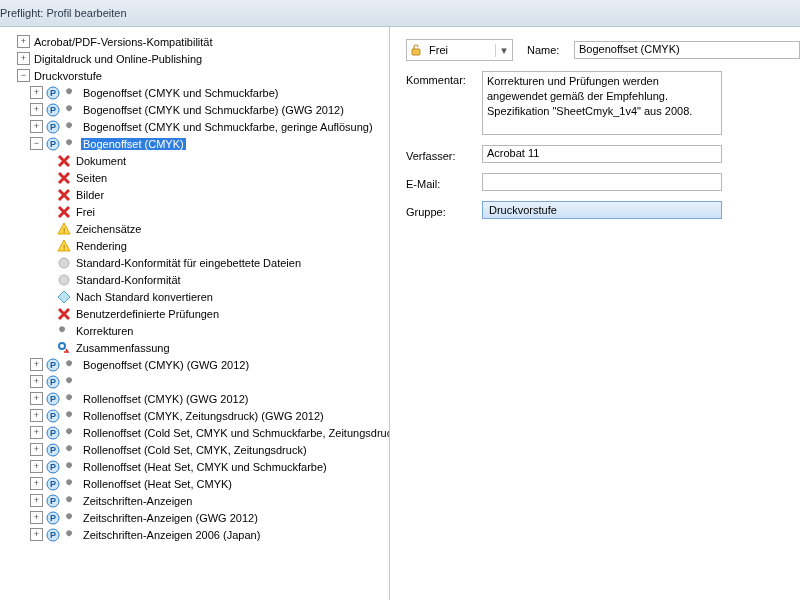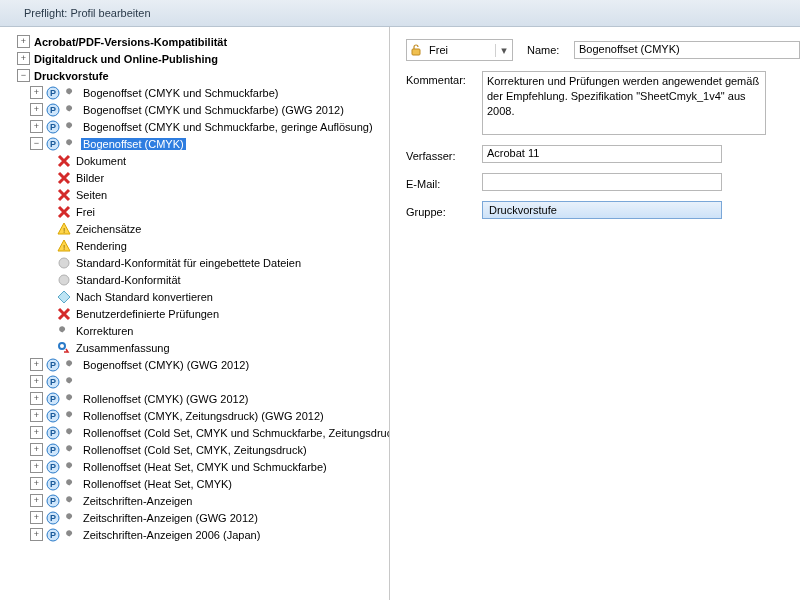--- a/index.html
+++ b/index.html
@@ -1,35 +1,35 @@
 <!DOCTYPE html>
 <html><head>
 <meta charset="utf-8">
 <style>
 html,body{margin:0;padding:0;font-family:"Segoe UI",Tahoma,sans-serif;font-size:11px;color:#000;background:#fff;width:800px;height:600px;overflow:hidden}
-.titlebar{height:26px;background:linear-gradient(#e8eef4,#d6e1ec);border-bottom:1px solid #b8c4d0;display:flex;align-items:center;padding:0 24px;color:#2a3a4a}
+.titlebar{height:26px;background:linear-gradient(#e8eef4,#d6e1ec);border-bottom:1px solid #b8c4d0;display:flex;align-items:center;padding:0 0;color:#2a3a4a}
 .main{display:flex;height:574px}
 .left{width:390px;border-right:1px solid #c8c8c8;overflow:auto;padding:6px 0 6px 4px;box-sizing:border-box}
 .right{flex:1;padding:12px 0 0 16px;box-sizing:border-box;overflow:hidden}
 .row{display:flex;align-items:center;height:17px;white-space:nowrap}
 .tw{width:11px;height:11px;border:1px solid #8f8f8f;background:#fff;display:inline-flex;align-items:center;justify-content:center;font-size:9px;line-height:1;margin-right:2px;color:#555;flex:0 0 auto}
 .sp{display:inline-block;width:13px;flex:0 0 auto}
 .ico{width:16px;height:16px;display:inline-flex;align-items:center;justify-content:center;margin-right:2px;flex:0 0 auto}
 .lbl{padding:0 2px}
 .sel{background:#2e7de0;color:#fff}
-.bold{font-weight:bold}
+.bold{font-weight:normal}
 svg{display:block}
 .formrow{display:flex;align-items:flex-start;margin-bottom:10px}
 .formrow label{width:76px;padding-top:3px}
 .locksel{display:flex;align-items:center;border:1px solid #b8b8b8;background:#fff;height:20px}
 .locksel .pad{width:18px;display:flex;align-items:center;justify-content:center;color:#d0902a}
 .locksel .txt{width:62px;padding:0 4px}
 .locksel .arr{width:16px;border-left:1px solid #d0d0d0;text-align:center;color:#555}
 .txtinput{border:1px solid #b8b8b8;background:#fff;height:18px;padding:1px 4px;box-sizing:border-box;width:240px}
-.txtarea{border:1px solid #b8b8b8;background:#fff;height:64px;padding:2px 4px;box-sizing:border-box;width:284px;line-height:1.35}
+.txtarea{border:1px solid #b8b8b8;background:#fff;height:64px;padding:2px 4px;box-sizing:border-box;width:240px;line-height:1.35}
 .selrow{border:1px solid #7aa7d8;background:linear-gradient(#e8f1fb,#cde2f8);height:18px;padding:1px 6px;box-sizing:border-box;width:240px;display:flex;align-items:center}
 </style>
 </head>
 <body>
 
 <div class="titlebar">
   <span>Preflight: Profil bearbeiten</span>
 </div>
 
 <div class="main">
@@ -136,33 +136,33 @@
     <div class="row">
         <span class="sp"></span>
         <span class="sp"></span>
         <span class="sp"></span>
         <span class="sp"></span>
         <span class="ico">
           <svg width="14" height="14">
             <path d="M2 2 L12 12 M12 2 L2 12" stroke="#d42a2a" stroke-width="3"></path>
           </svg>
         </span>
+        <span class="lbl">Seiten</span>
+      </div>
+    <div class="row">
+        <span class="sp"></span>
+        <span class="sp"></span>
+        <span class="sp"></span>
+        <span class="sp"></span>
+        <span class="ico">
+          <svg width="14" height="14">
+            <path d="M2 2 L12 12 M12 2 L2 12" stroke="#d42a2a" stroke-width="3"></path>
+          </svg>
+        </span>
         <span class="lbl">Bilder</span>
-      </div>
-    <div class="row">
-        <span class="sp"></span>
-        <span class="sp"></span>
-        <span class="sp"></span>
-        <span class="sp"></span>
-        <span class="ico">
-          <svg width="14" height="14">
-            <path d="M2 2 L12 12 M12 2 L2 12" stroke="#d42a2a" stroke-width="3"></path>
-          </svg>
-        </span>
-        <span class="lbl">Seiten</span>
       </div>
     <div class="row">
         <span class="sp"></span>
         <span class="sp"></span>
         <span class="sp"></span>
         <span class="sp"></span>
         <span class="ico">
           <svg width="14" height="14">
             <path d="M2 2 L12 12 M12 2 L2 12" stroke="#d42a2a" stroke-width="3"></path>
           </svg>

